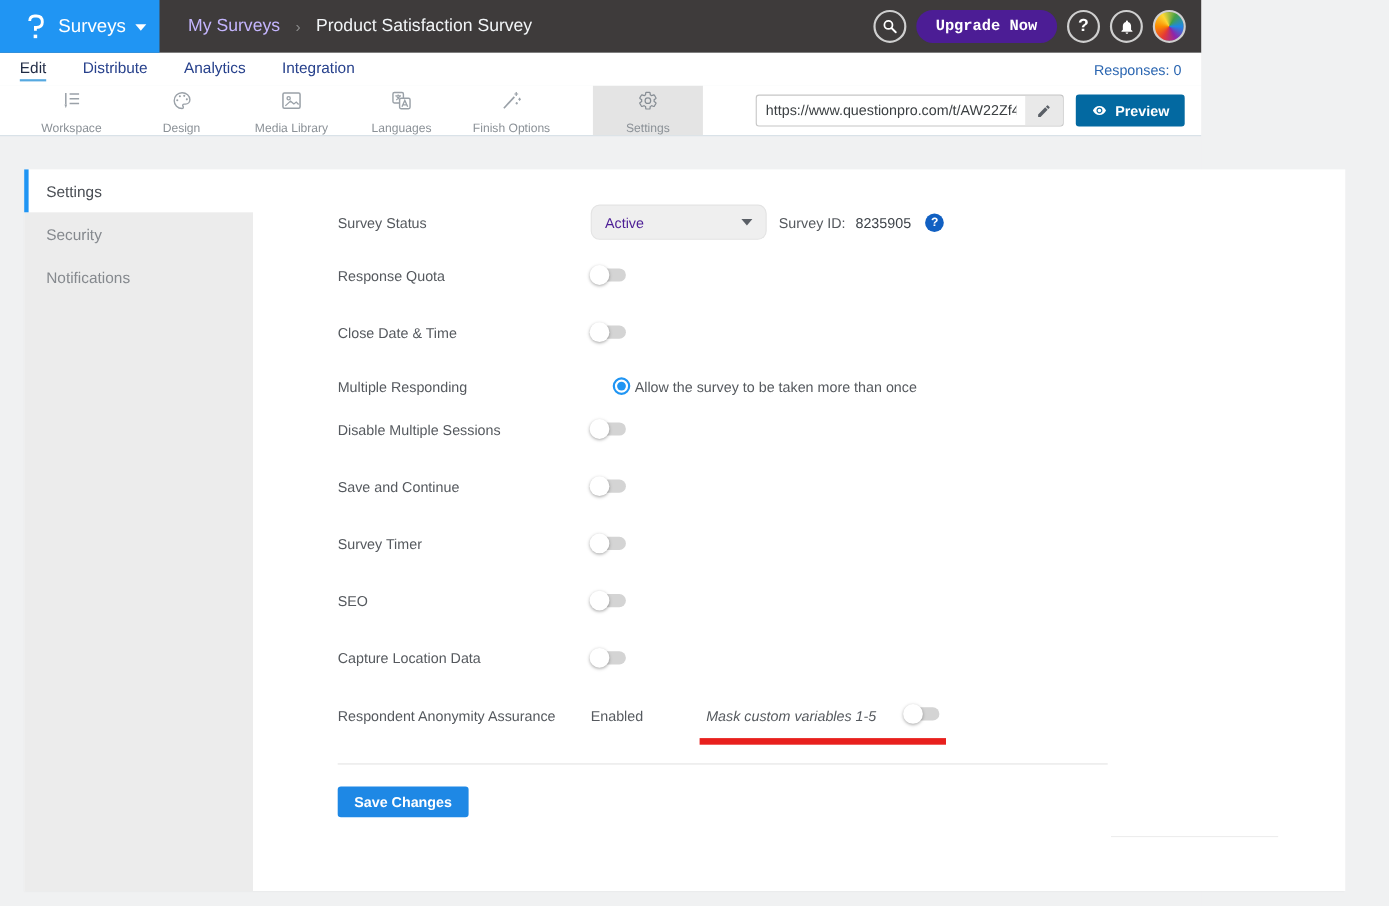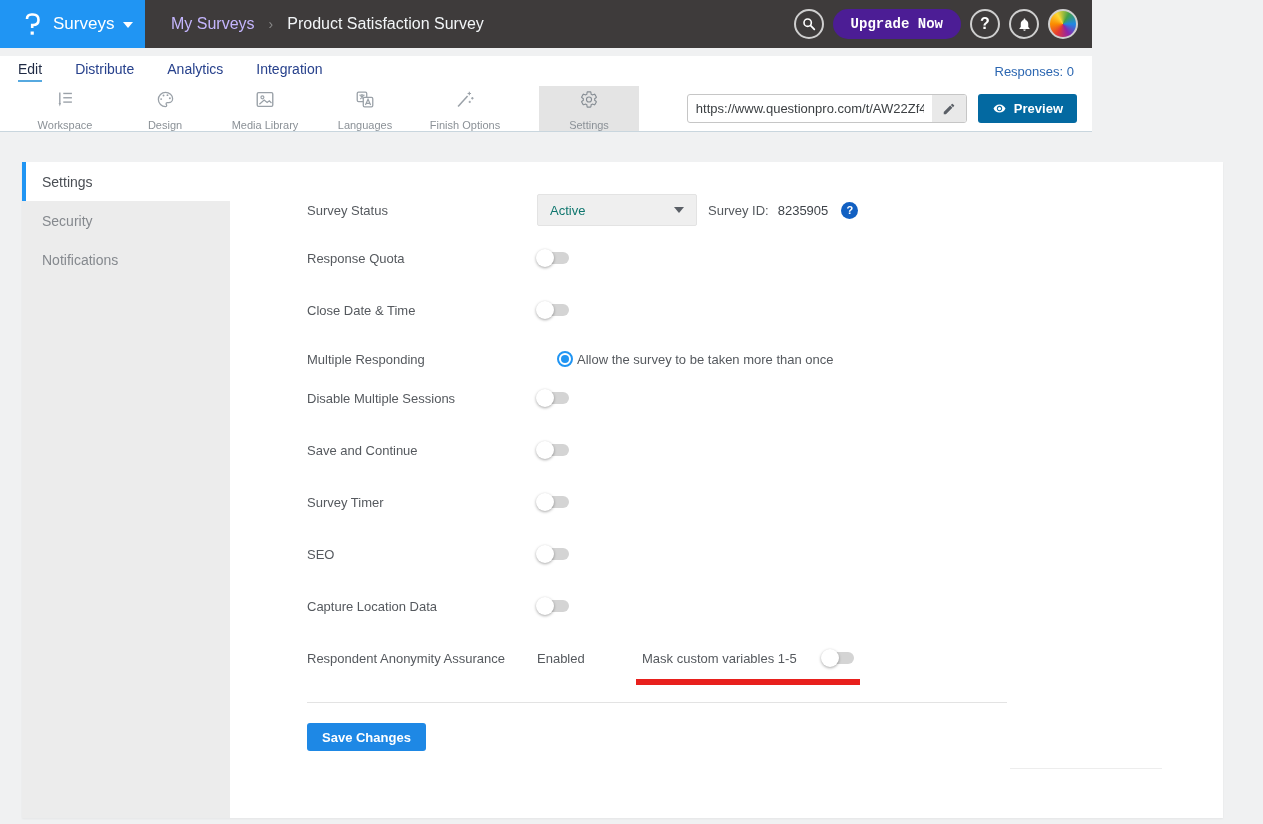--- a/index.html
+++ b/index.html
@@ -19,21 +19,21 @@
   .crumb-current { color:#f2f5f7; }
   .topbar-right { margin-left:auto; display:flex; align-items:center; gap:9px; padding-right:14px; }
   .circle-btn { width:30px; height:30px; border:2px solid #cfcfcf; border-radius:50%; display:flex; align-items:center; justify-content:center; cursor:pointer; background:transparent; color:#fff; }
   .circle-btn svg { display:block; }
   .help-q { color:#fff; font-size:16px; font-weight:bold; }
   .upgrade-btn { background:#4c1d95; color:#fff; border:none; font-weight:bold; font-size:14px; padding:7px 18px; border-radius:15px; cursor:pointer; font-family:Liberation Mono, monospace; }
   .avatar { width:30px; height:30px; border:2px solid #cfcfcf; border-radius:50%; cursor:pointer;
             background: conic-gradient(from 210deg, #e53935, #fb8c00, #fdd835, #43a047, #1e88e5, #8e24aa, #e53935); }
 
   
-  .navrow { display:flex; align-items:center; height:30px; background:#fff; padding:0 18px;margin-top:8px; }
+  .navrow { display:flex; align-items:center; height:30px; background:#fff; padding:0 18px; }
   .nav-tabs { display:flex; gap:33px; }
   .nav-tab { font-size:14px; color:#27418c; cursor:pointer; padding-bottom:3px; }
   .nav-tab.active { color:#1f2a44; border-bottom:2px solid #56a9e0; }
   .responses { margin-left:auto; font-size:13px; color:#2b66b1; }
 
   
   .toolbar { display:flex; align-items:stretch; height:46px; background:#fff; border-bottom:1px solid #c9d6de; position:relative; }
   .tool-items { display:flex; padding-left:15px; }
   .tool-item { width:100px; display:flex; flex-direction:column; align-items:center; justify-content:center; gap:10px; cursor:pointer; padding-top:4px; }
   .tool-item.active { background:#e4e4e4; margin-left:24px; }
@@ -50,41 +50,41 @@
   .card { position:relative; display:flex; width:1201px; height:656px; background:#fff; box-shadow:0 1px 2px rgba(0,0,0,0.05); }
   .side { width:208px; background:#ececec; flex-shrink:0; }
   .side-item { height:39px; display:flex; align-items:center; padding-left:20px; font-size:14px; color:#85898e; cursor:pointer; }
   .side-item.active { background:#fff; border-left:4px solid #2095f3; padding-left:16px; color:#4a4e54; }
 
   .main { flex:1; padding:32px 0 0 77px; position:relative; }
   .row { display:flex; align-items:center; }
   .row-label { width:230px; font-size:13px; color:#55595e; flex-shrink:0; }
 
   .row-dropdown { height:32px; margin-bottom:21px; }
-  .dropdown { width:160px; height:32px; background:#efefef; border:1px solid #e3e3e3; border-radius:2px; display:flex; align-items:center; padding:0 12px; font-size:13px; color:#0f766e; cursor:pointer; }
+  .dropdown { width:160px; height:32px; background:#efefef; border:1px solid #e3e3e3; border-radius:8px; display:flex; align-items:center; padding:0 12px; font-size:13px; color:#4c1d95; cursor:pointer; }
   .caret-down-dark { margin-left:auto; width:0; height:0; border-left:5px solid transparent; border-right:5px solid transparent; border-top:6px solid #5a5f66; }
   .survey-id-wrap { display:flex; align-items:center; margin-left:11px; gap:9px; font-size:13px; }
   .survey-id-label { color:#55595e; }
   .survey-id-value { color:#3f444a; }
   .qmark { width:17px; height:17px; border-radius:50%; background:#1160c2; color:#fff; font-size:11px; font-weight:bold; display:flex; align-items:center; justify-content:center; cursor:pointer; margin-left:4px; }
 
   .row-toggle { height:22px; margin-bottom:30px; }
   .toggle { position:relative; width:30px; height:12px; background:#d4d4d4; border-radius:6px; cursor:pointer; margin-left:2px; }
   .toggle .knob { position:absolute; left:-3px; top:-3px; width:18px; height:18px; background:#fff; border-radius:50%; box-shadow:0 1px 3px rgba(0,0,0,0.35); }
 
   .row-radios { margin-bottom:20px; }
   .radio-group { display:flex; flex-direction:column; gap:13px; }
   .radio-option { display:flex; align-items:center; gap:4px; cursor:pointer;margin-left:20px; }
   .radio-circle { width:16px; height:16px; border:2px solid #2095f3; border-radius:50%; display:flex; align-items:center; justify-content:center; background:#fff; flex-shrink:0; }
   .radio-circle.selected::after { content:""; width:8px; height:8px; border-radius:50%; background:#2095f3; }
   .radio-label { font-size:13px; color:#55595e; }
 
   .row-anon { height:22px; margin-bottom:0; }
   .anon-status { width:105px; font-size:13px; color:#55595e; }
-  .mask-group { position:relative; display:flex; align-items:center; }
+  .mask-group { position:relative; display:flex; align-items:flex-start;font-style:italic; }
   .mask-label { font-size:13px; color:#55595e; margin-right:25px; }
   .red-underline { position:absolute; left:-6px; right:-6px; bottom:-19px; height:6px; background:#e8201d; }
 
   .divider { width:700px; border-top:1px solid #e3e3e3; margin-top:33px; }
   .hairline-right { position:absolute; left:988px; top:606px; width:152px; border-top:1px solid #ededed; }
   .save-btn { margin-top:20px; background:#1e88e5; color:#fff; border:none; height:28px; padding:0 15px; font-size:13px; font-weight:bold; border-radius:3px; cursor:pointer; font-family:"Liberation Sans",sans-serif; }
 </style>
 </head>
 <body>
 

